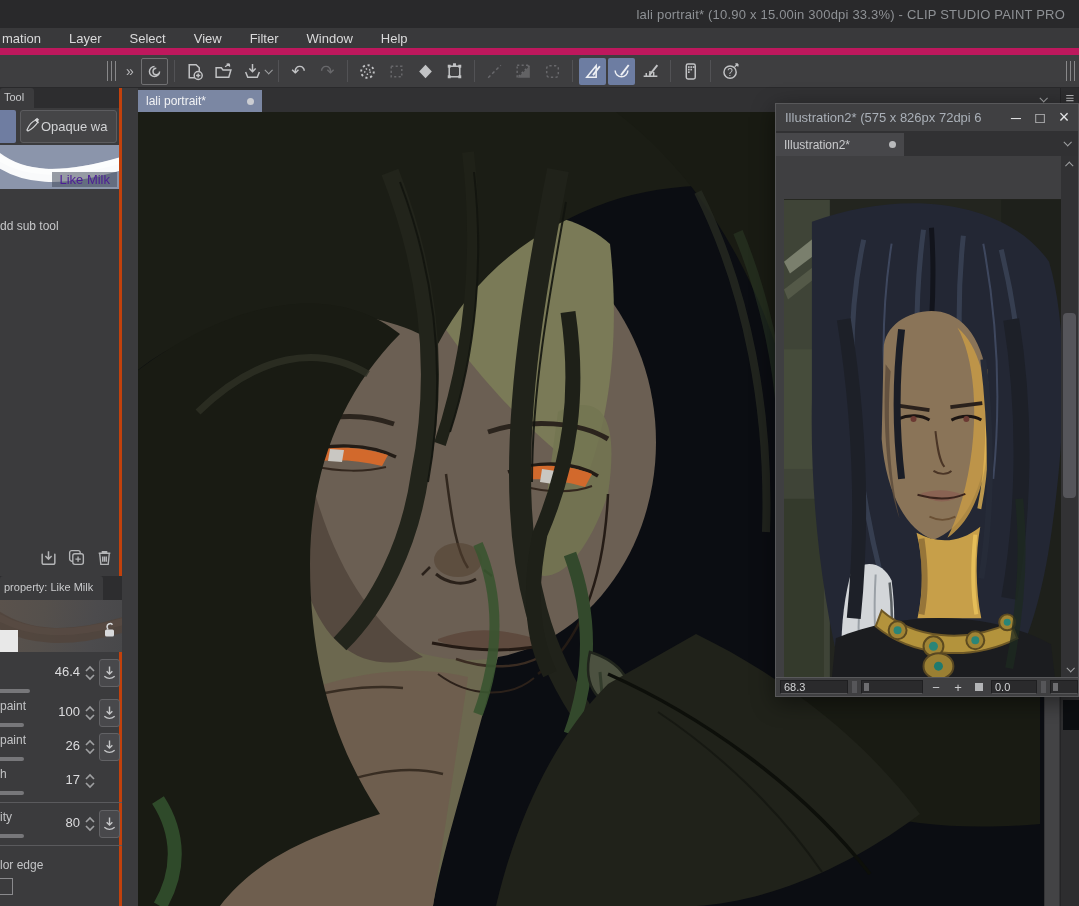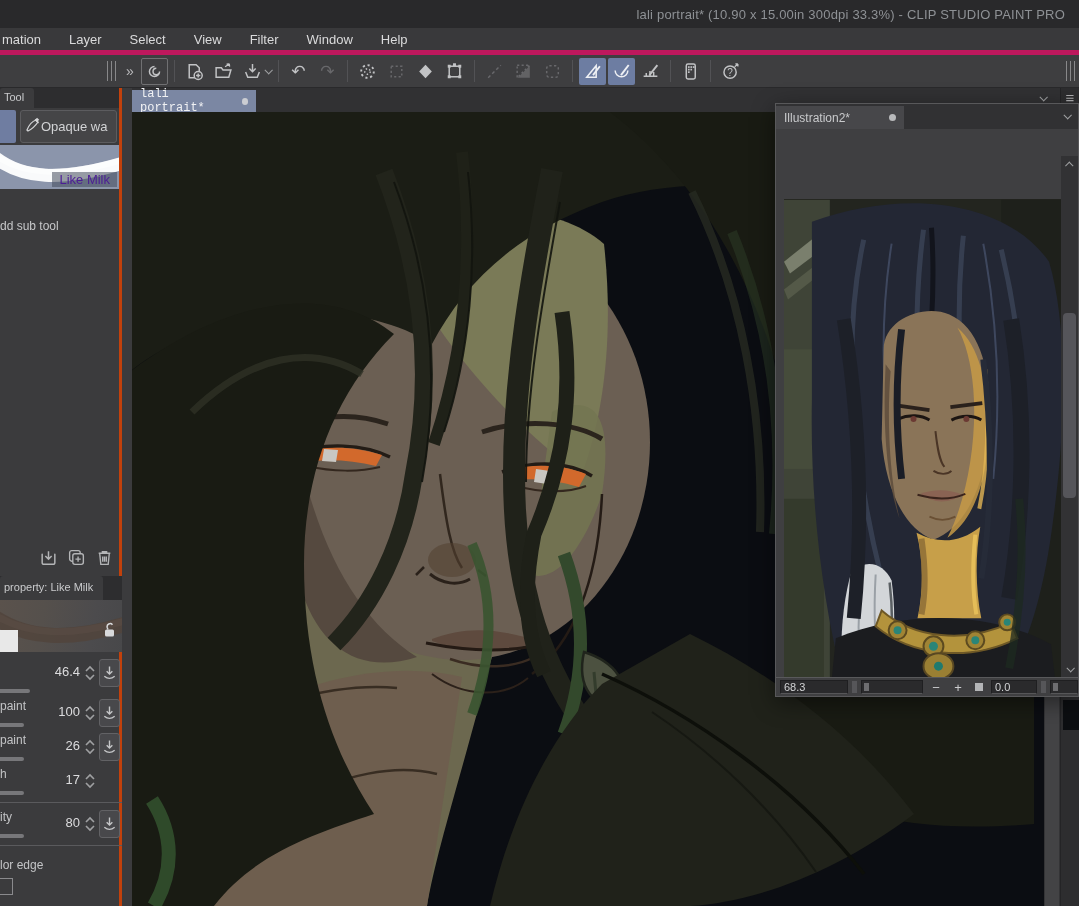--- a/index.html
+++ b/index.html
@@ -3,21 +3,21 @@
 <meta charset="utf-8">
 <style>
   * { margin:0; padding:0; box-sizing:border-box; }
   html,body { width:1079px; height:906px; overflow:hidden; background:#232325;
     font-family:"Liberation Sans","DejaVu Sans",sans-serif; -webkit-font-smoothing:antialiased; }
   .screen { position:relative; width:1079px; height:906px; background:#3b3b3d; }
 
   
   .titlebar { height:28px; background:#29292b; display:flex; align-items:center; justify-content:flex-end; padding-right:14px; }
   .titlebar .title-text { color:#8e9195; font-size:13px; letter-spacing:.2px; white-space:nowrap; }
-  .menubar { height:27px; background:#39393b; display:flex; align-items:stretch; border-bottom:5px solid #be185d; }
+  .menubar { height:27px; background:#39393b; display:flex; align-items:stretch; border-bottom:7px solid #be185d; }
   .menu-item { color:#dadadb; font-size:13px; padding:0 14px; display:flex; align-items:center; cursor:default; }
   .menu-item:first-child { padding-left:2px; }
   .toolbar { height:33px; background:#3e3e40; display:flex; align-items:center; border-bottom:1px solid #29292b; }
   .tb-left-pad { width:104px; flex:none; }
   .handle { width:10px; height:20px; flex:none; margin:0 3px;
     background:repeating-linear-gradient(90deg,#88888a 0 1px,transparent 1px 4px); }
   .tb-collapse { color:#b9b9bb; font-size:14px; padding:0 6px; flex:none; }
   .tb-icons { display:flex; align-items:center; height:100%; flex:1 1 auto; }
   .tb-btn { width:27px; height:27px; display:flex; align-items:center; justify-content:center;
     color:#c2c3c5; border-radius:2px; margin:0 1px; flex:none; }
@@ -68,21 +68,21 @@
   .prop-row.tall .dynbtn { top:7px; }
   .slider-stub { position:absolute; left:0; bottom:3px; height:4px; background:#77777a; border-radius:0 2px 2px 0; }
   .prop-sep { border:none; border-top:1px solid #5a5a5d; margin:4px 0; }
   .wedge { position:relative; height:50px; }
   .wedge-label { color:#c3c4c6; font-size:12px; padding-top:8px; white-space:nowrap; }
   .wedge-box { position:absolute; left:-5px; top:28px; width:18px; height:17px; border:1px solid #8a8a8d; background:#3b3b3d; }
 
   .dock-gap { position:absolute; left:123px; top:0; width:19px; height:818px; background:#3b3b3d; border-right:1px solid #29292b; }
 
   
-  .main-window { position:absolute; left:132px; top:0; right:19px; height:818px;font-family:Liberation Mono, monospace; }
+  .main-window { position:absolute; left:138px; top:0; right:19px; height:818px; }
   .doc-tabbar { position:absolute; left:0; top:0; right:0; height:24px; background:#313133; display:flex; align-items:flex-end; }
   .doc-tab { width:124px; height:22px; background:#7b87a3; color:#f1f2f4; font-size:12px; display:flex; align-items:center; padding:0 8px; gap:8px; }
   .doc-tab .dot { margin-left:auto; width:7px; height:7px; border-radius:50%; background:#cbcdd2; }
   .tabbar-chev { margin-left:auto; padding:0 14px 6px 0; }
   .canvas-area { position:absolute; left:0; top:24px; right:16px; bottom:0; background:#0b0d12; overflow:hidden; }
   .canvas-area svg { display:block; }
   .v-scroll { position:absolute; right:0; top:24px; width:16px; bottom:0; background:#343436; }
   .v-scroll .thumb { position:absolute; left:1px; right:1px; top:488px; bottom:0; background:#434345; }
 
   
@@ -544,20 +544,28 @@
         <div class="thumb"></div>
       </div>
     </div>
 
     <div class="right-dock">
       <div class="burger">≡</div>
       <div class="dock-swatch"></div>
     </div>
 
     <div class="float-win">
+      <div class="fw-titlebar">
+        <span class="fw-title">Illustration2* (575 x 826px 72dpi 6</span>
+        <span class="fw-btns">
+          <span class="fw-btn">─</span>
+          <span class="fw-btn max">□</span>
+          <span class="fw-btn close">×</span>
+        </span>
+      </div>
       <div class="fw-tabrow">
         <div class="fw-tab">
           <span>Illustration2*</span>
           <span class="dot"></span>
         </div>
         <div class="fw-tabchev"><span class="chev down"></span></div>
       </div>
 
       <div class="fw-content">
         <div class="fw-image">

